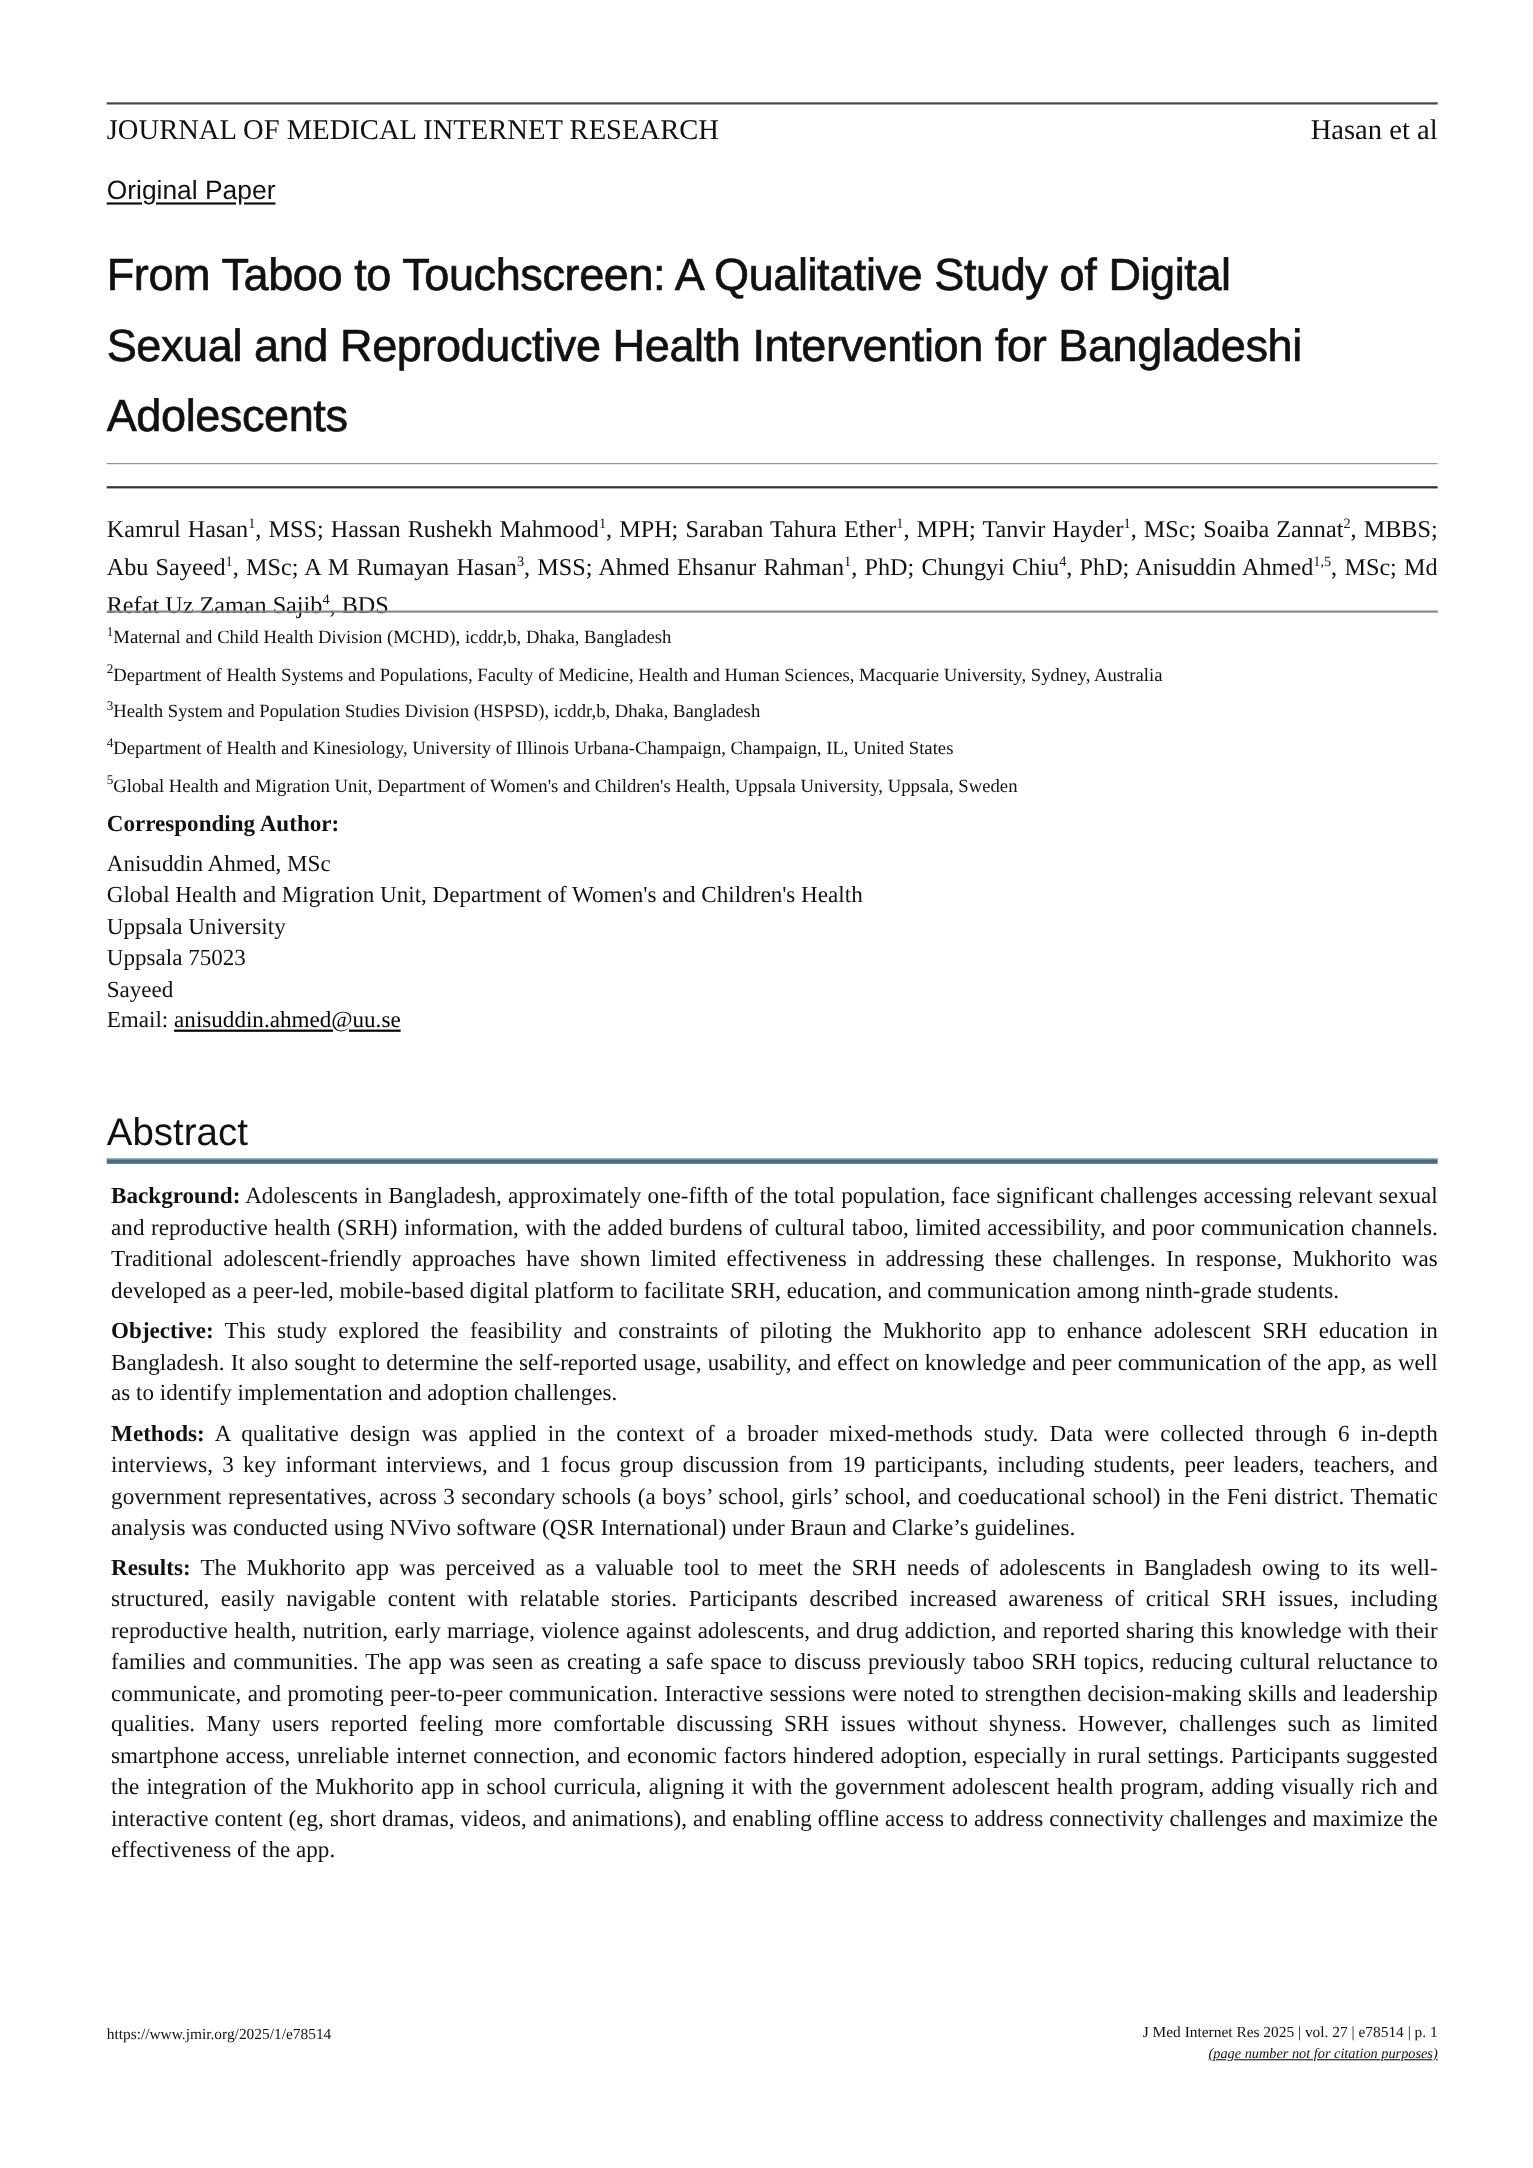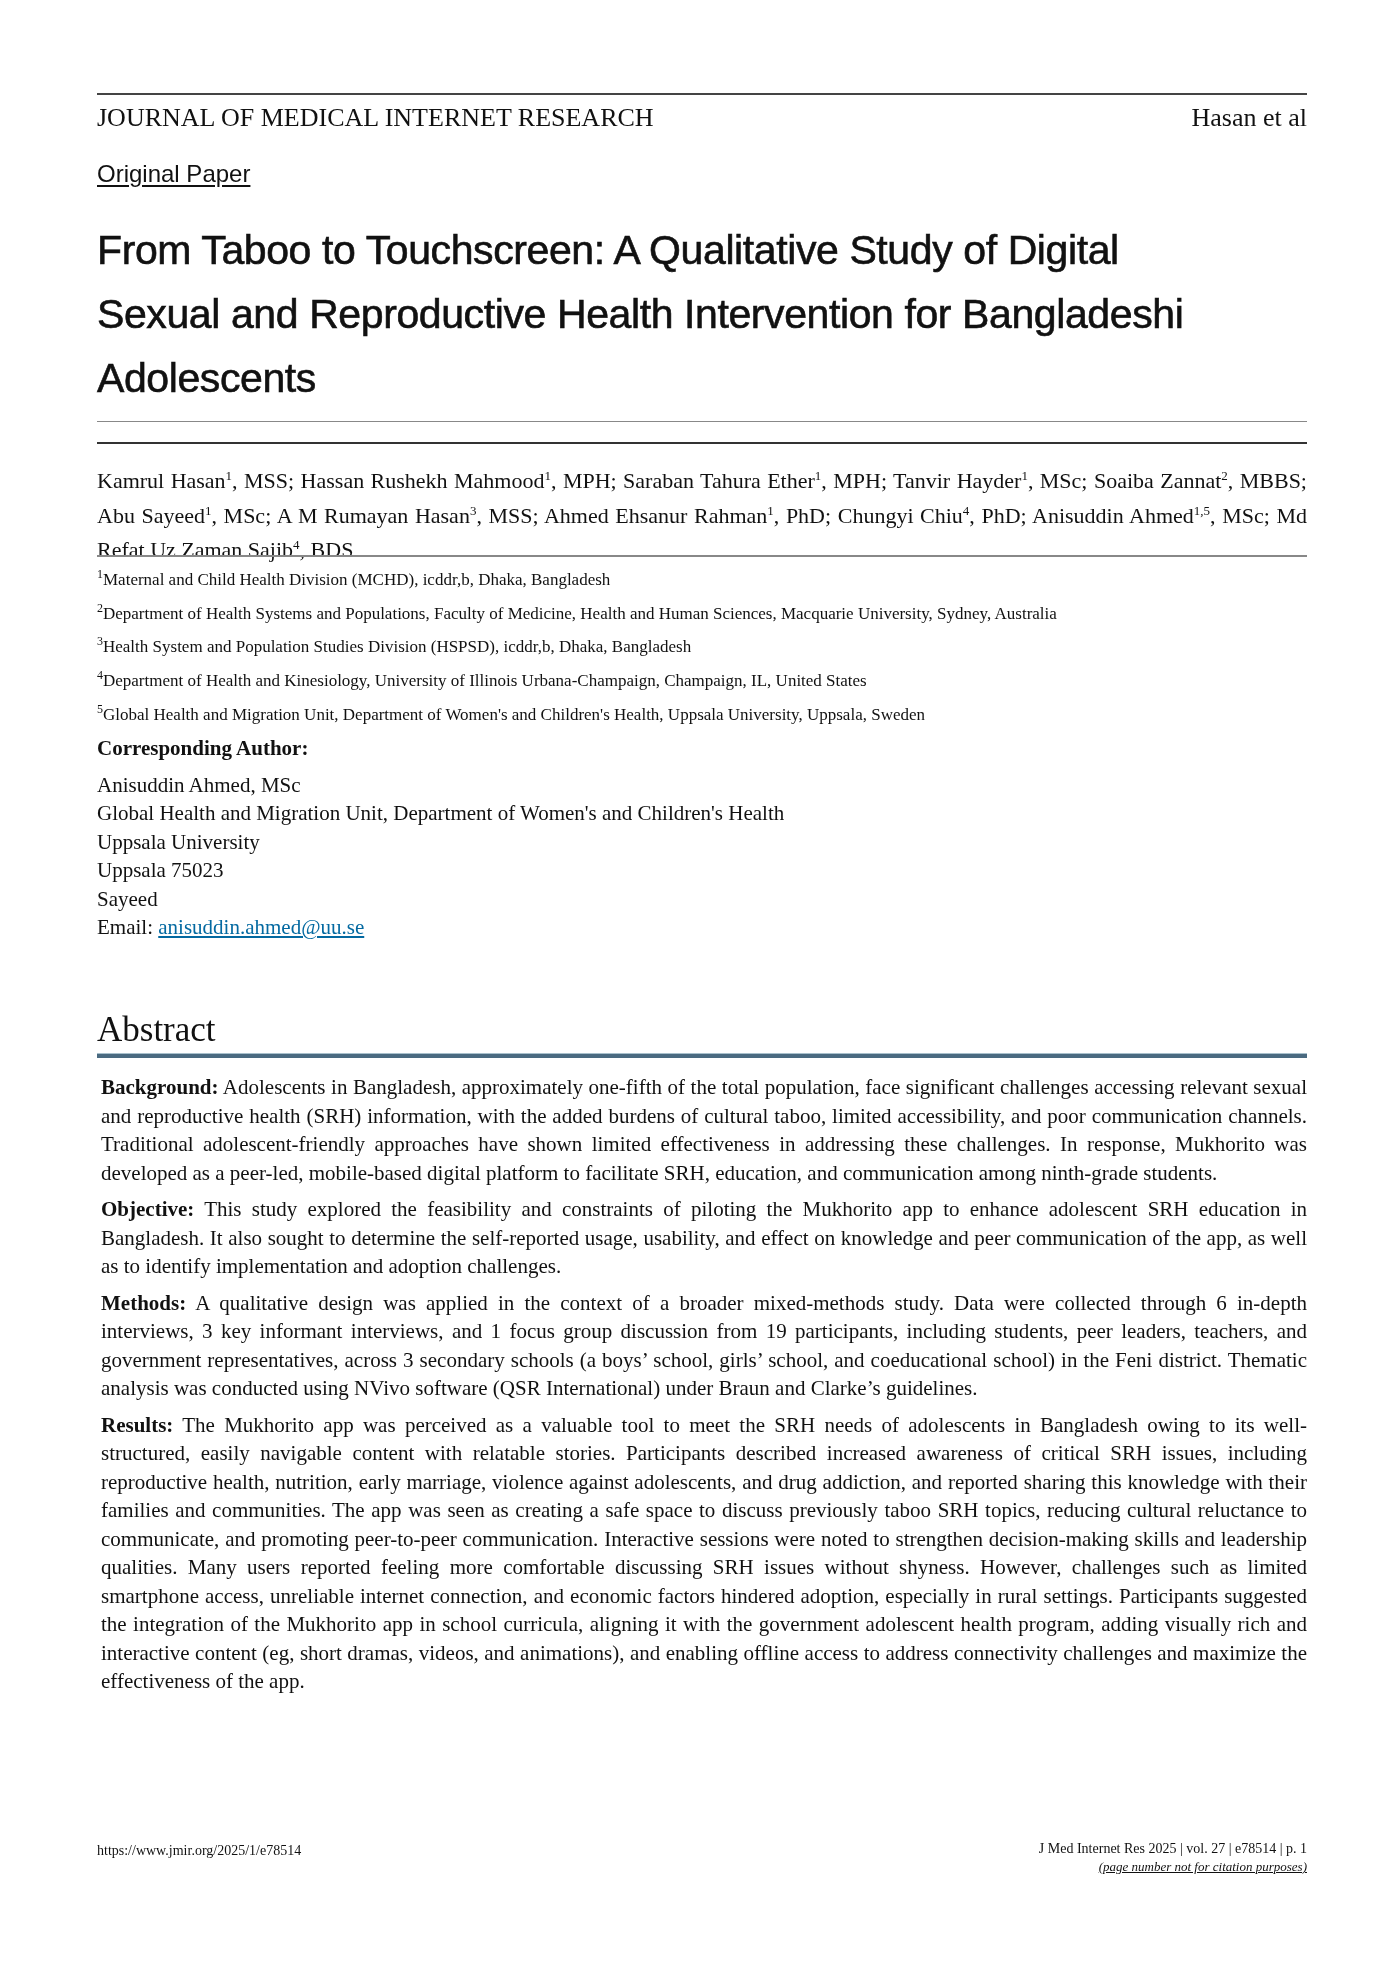--- a/index.html
+++ b/index.html
@@ -11,22 +11,22 @@
     .title { position: absolute; top: 218px; left: 0; width: 1150px; font-family: "Liberation Sans", sans-serif; font-size: 41px; line-height: 64px; margin: 0; font-weight: normal; letter-spacing: -0.4px; -webkit-text-stroke: 0.6px #111; }
     .rule-a { position: absolute; top: 421px; left: 0; width: 1210px; height: 1px; background: #888; }
     .rule-b { position: absolute; top: 442px; left: 0; width: 1210px; height: 2px; background: #333; }
     .authors { position: absolute; top: 461px; left: 0; width: 1210px; font-size: 22px; line-height: 29px; text-align: justify; text-align-last: left; }
     .authors sup { font-size: 13px; }
     .rule-c { position: absolute; top: 555px; left: 0; width: 1210px; height: 2px; background: #888; }
     .affils { position: absolute; top: 560px; left: 0; width: 1210px; font-size: 17px; line-height: 28px; }
     .affils sup { font-size: 12px; }
     .corr { position: absolute; top: 734px; left: 0; font-size: 21px; line-height: 28.5px; }
     .corr .label { font-weight: bold; margin-bottom: 8px; }
-    .corr a { color: #0369a1; text-decoration: underline; }
-    .abstract-heading { position: absolute; top: 1010px; left: 0; font-family: Liberation Serif, serif; font-size: 35px; font-weight: normal; margin: 0; }
+    .corr a { color: #000000; text-decoration: underline; }
+    .abstract-heading { position: absolute; top: 1010px; left: 0; font-family: Liberation Sans, sans-serif; font-size: 35px; font-weight: normal; margin: 0; }
     .abstract-rule { position: absolute; top: 1053px; left: 0; width: 1210px; height: 4px; background: #4a6a80; border-top: 1px solid #a8c0cc; }
     .abstract { position: absolute; top: 1073px; left: 0; width: 1210px; font-size: 21px; line-height: 28.5px; text-align: justify; }
     .abstract p { margin: 0 0 8px 4px; }
     .abstract b { font-weight: bold; }
     .footer-left { position: absolute; top: 1843px; left: 0; font-size: 14px; }
     .footer-right { position: absolute; top: 1840px; right: 0; font-size: 14px; text-align: right; line-height: 18px; }
     .footer-right .note { font-style: italic; font-size: 13px; text-decoration: underline; }
   </style>
 </head>
 <body>

